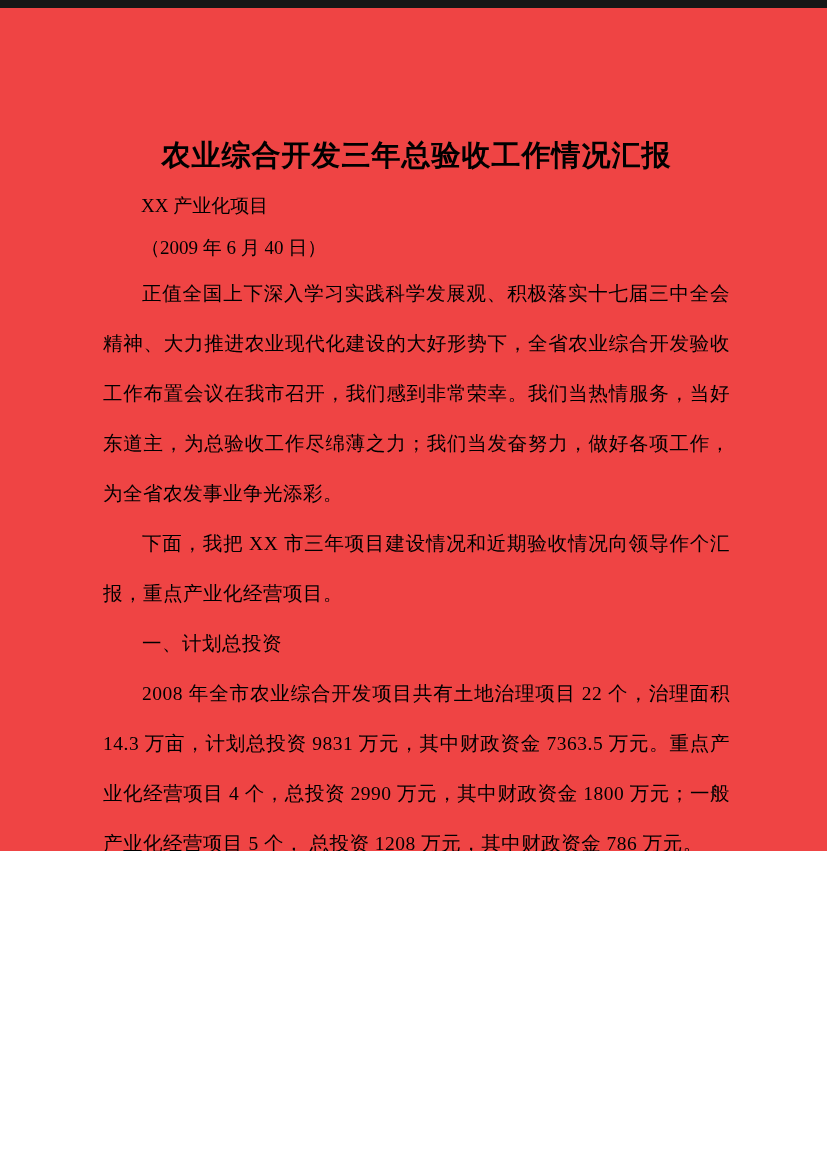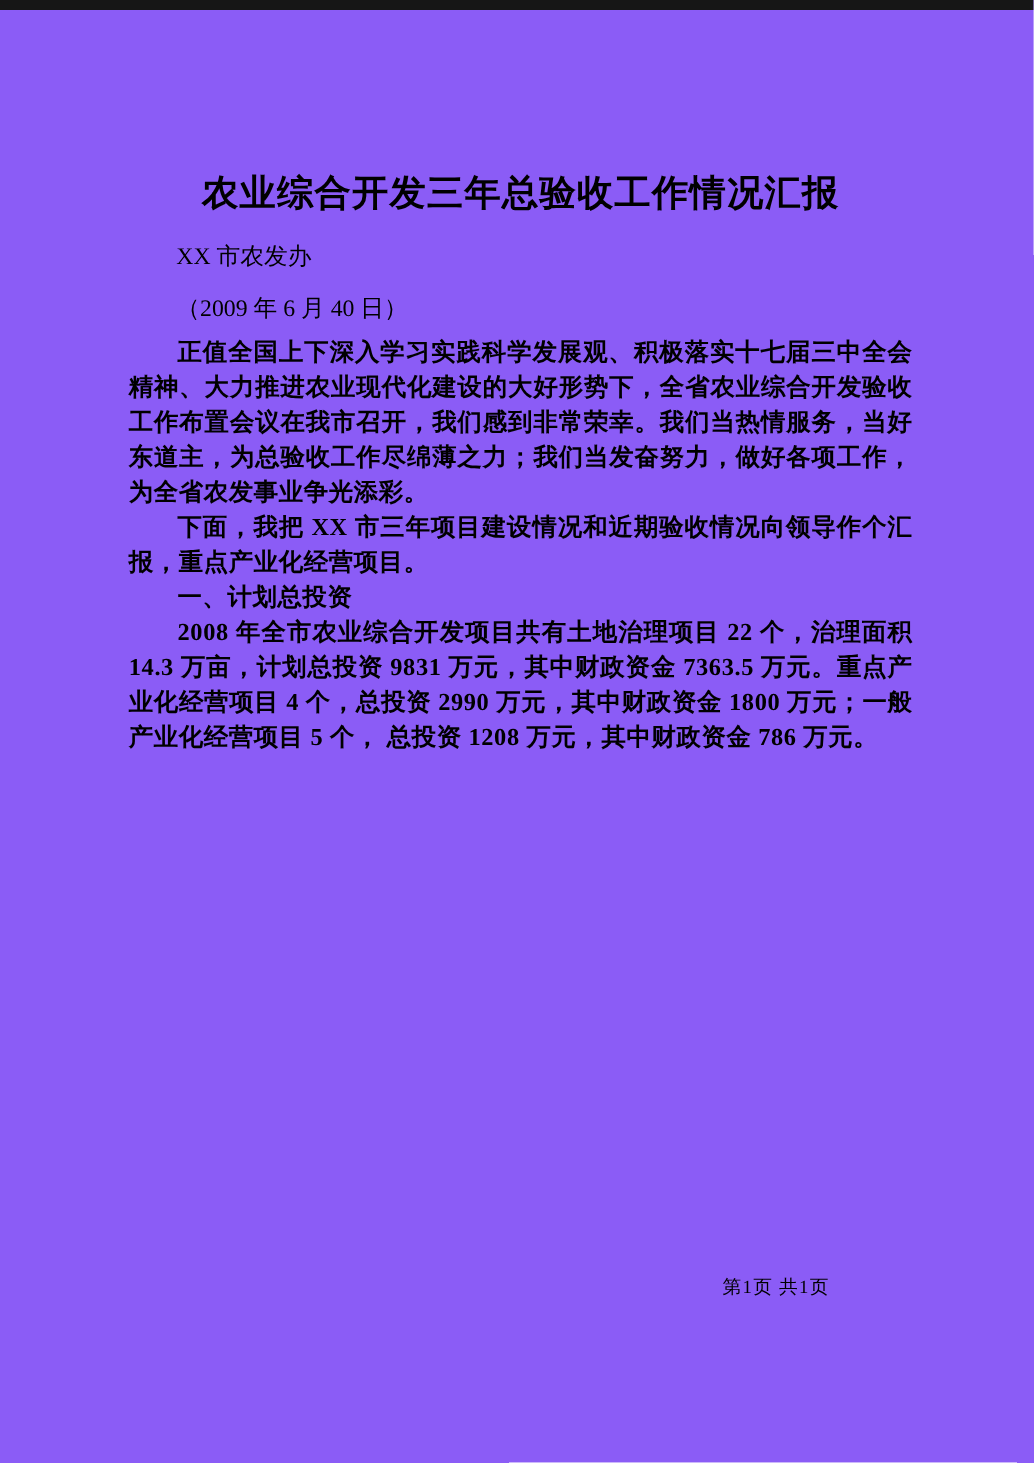--- a/index.html
+++ b/index.html
@@ -3,22 +3,22 @@
 <meta charset="utf-8">
 <style>
   html, body {
     margin: 0;
     padding: 0;
     background: #ffffff;
   }
   .page {
     position: relative;
     width: 827px;
-    height: 1170px;
-    background: #8b5cf6;
+    height: 851px;
+    background: #ef4444;
     color: #000000;
     font-family: "Liberation Serif", "DejaVu Serif", serif;
     overflow: hidden;
     box-sizing: border-box;
   }
   .top-edge {
     position: absolute;
     top: 0;
     left: 0;
     width: 827px;
@@ -42,25 +42,24 @@
   .meta-line {
     margin: 0;
     font-size: 19px;
     line-height: 42px;
     text-indent: 2em;
     white-space: pre-wrap;
   }
   .para {
     margin: 0;
     font-size: 19.5px;
-    line-height: 28px;
+    line-height: 50px;
     text-indent: 2em;
     text-align: justify;
     letter-spacing: 0.5px;
-    font-weight: bold;
   }
   .footer {
     position: absolute;
     top: 1020px;
     left: 578px;
     font-size: 15px;
     line-height: 20px;
     color: #000000;
     letter-spacing: 1px;
   }
@@ -69,21 +68,21 @@
 <body>
 
 <div class="page">
 
   <div class="top-edge"></div>
 
   <div class="content">
 
     <h1 class="doc-title">农业综合开发三年总验收工作情况汇报</h1>
 
-    <p class="meta-line">XX 市农发办</p>
+    <p class="meta-line">XX 产业化项目</p>
 
     <p class="meta-line">（2009 年 6 月 40 日）</p>
 
     <p class="para">正值全国上下深入学习实践科学发展观、积极落实十七届三中全会精神、大力推进农业现代化建设的大好形势下，全省农业综合开发验收工作布置会议在我市召开，我们感到非常荣幸。我们当热情服务，当好东道主，为总验收工作尽绵薄之力；我们当发奋努力，做好各项工作，为全省农发事业争光添彩。</p>
 
     <p class="para">下面，我把 XX 市三年项目建设情况和近期验收情况向领导作个汇报，重点产业化经营项目。</p>
 
     <p class="para">一、计划总投资</p>
 
 

